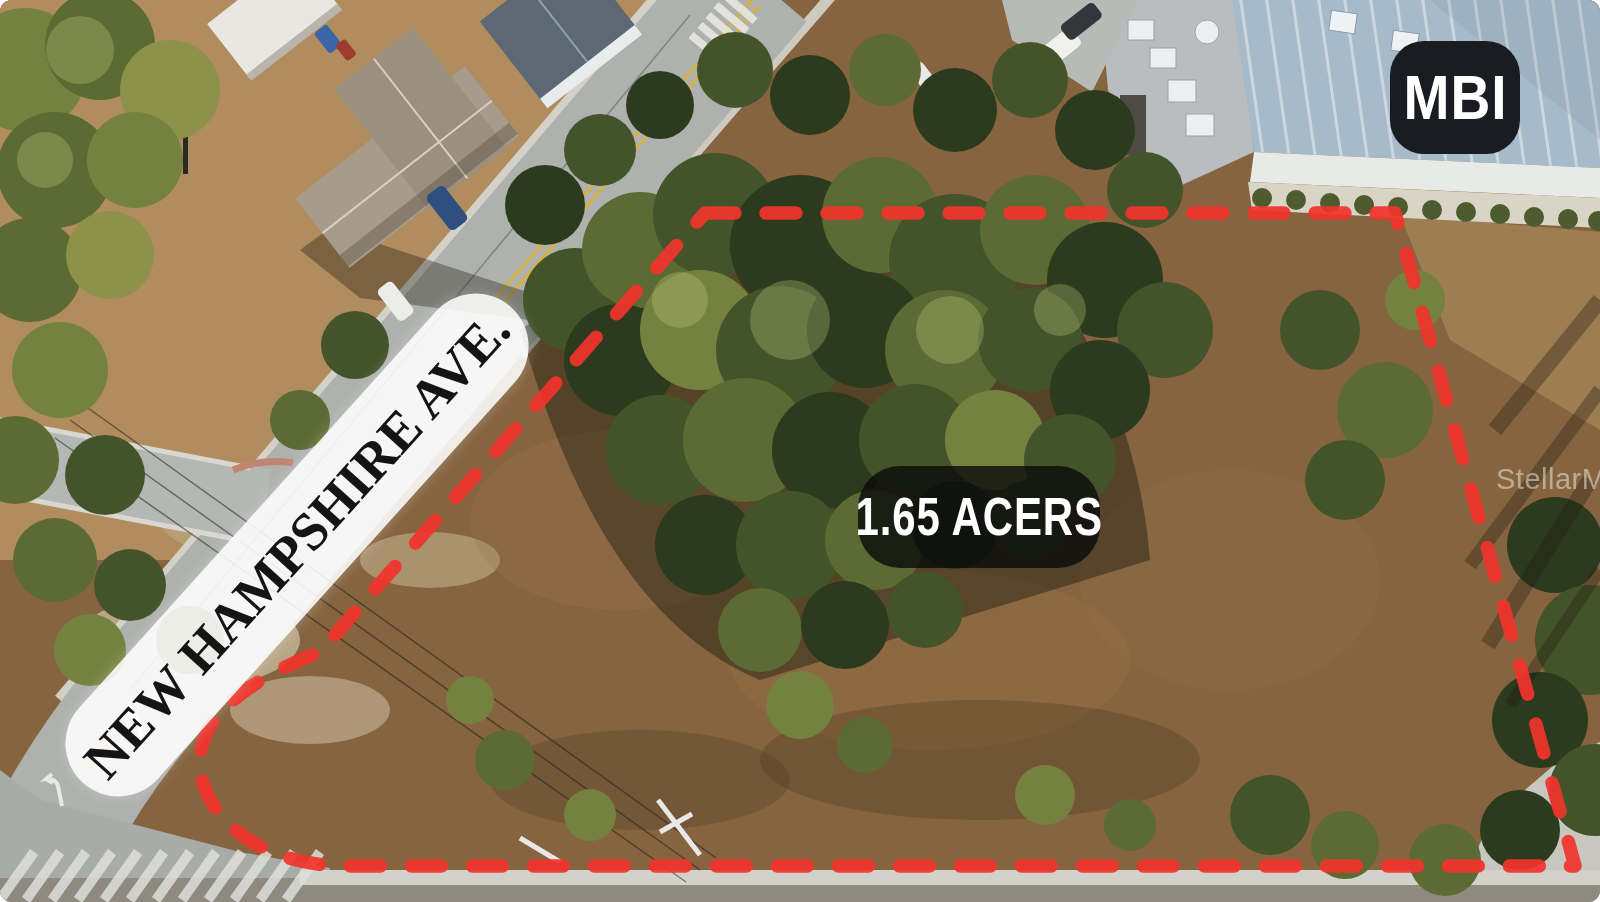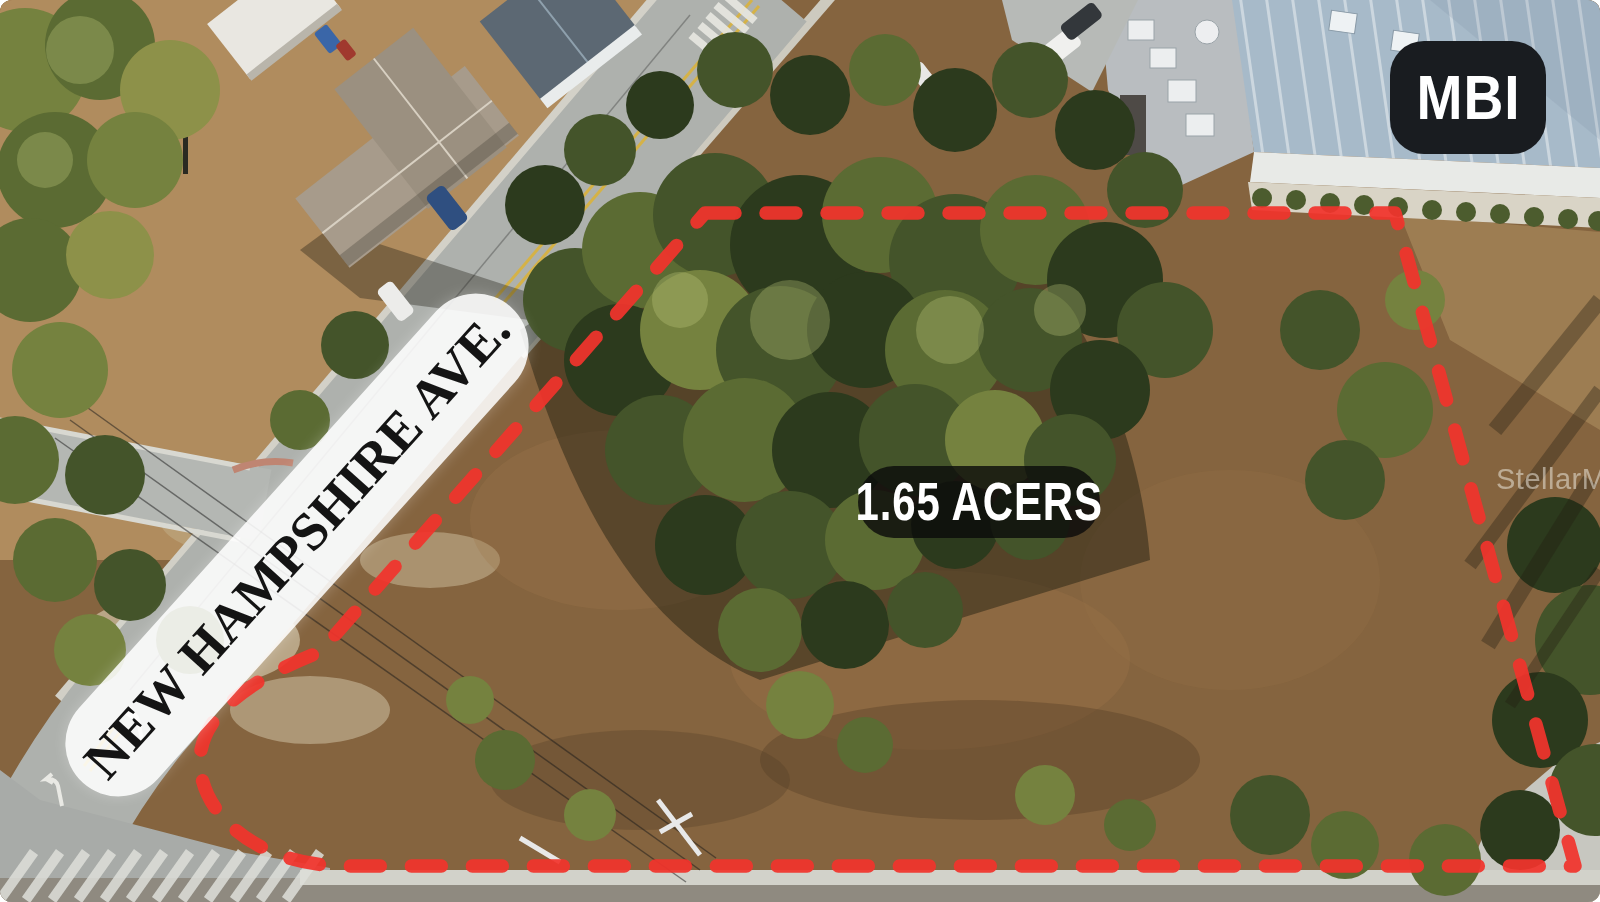--- a/index.html
+++ b/index.html
@@ -7,25 +7,25 @@
          font-family:"Liberation Sans",sans-serif;background:#85643f;}
   #scene{position:absolute;left:0;top:0;}
   
   .t1{fill:#2c3a1d}.t2{fill:#44542a}.t3{fill:#5b6b33}.t4{fill:#75823f}.t5{fill:#8d9149}
   .th{fill:rgba(200,210,130,.30)}
   .overlay{position:absolute;display:flex;align-items:center;justify-content:center;}
   .street-banner{left:-23px;top:492px;width:640px;height:106px;border-radius:53px;
     background:rgba(255,255,255,0.88);transform:rotate(-48deg);box-shadow:0 0 14px rgba(255,255,255,.25);}
   .street-banner span{font-family:"Liberation Serif",serif;font-weight:600;font-size:54px;
     color:#141414;white-space:nowrap;letter-spacing:0px;}
-  .acreage-badge{left:858px;top:466px;width:242px;height:72px;border-radius:42px;
+  .acreage-badge{left:858px;top:466px;width:242px;height:102px;border-radius:42px;
     background:rgba(10,10,10,0.80);}
   .acreage-badge span{color:#ffffff;font-weight:800;font-size:50px;white-space:nowrap;
     transform:scale(0.84,1.08);letter-spacing:1px;}
-  .brand-badge{left:1390px;top:41px;width:156px;height:113px;border-radius:34px;background:#191c20;}
+  .brand-badge{left:1390px;top:41px;width:130px;height:113px;border-radius:34px;background:#191c20;}
   .brand-badge span{color:#ffffff;font-weight:800;font-size:60px;transform:scale(0.92,1.05);letter-spacing:1px;}
   .mls-watermark{left:1496px;top:462px;height:34px;color:rgba(234,229,218,0.55);
     font-size:29px;font-weight:400;letter-spacing:.5px;white-space:nowrap;}
 </style>
 </head>
 <body>
 
 <div id="stage">
 <svg id="scene" width="1600" height="902" viewBox="0 0 1600 902">
   <defs>

